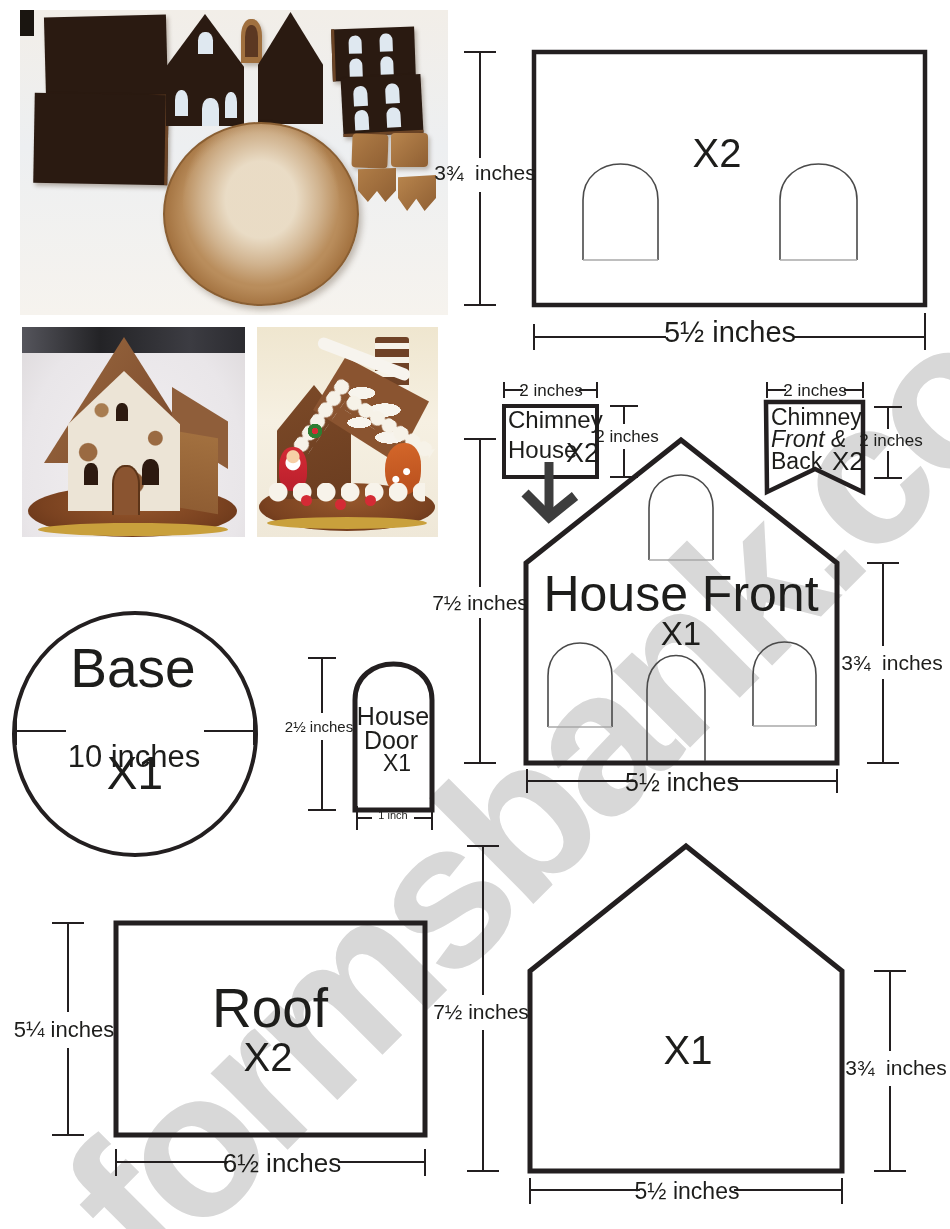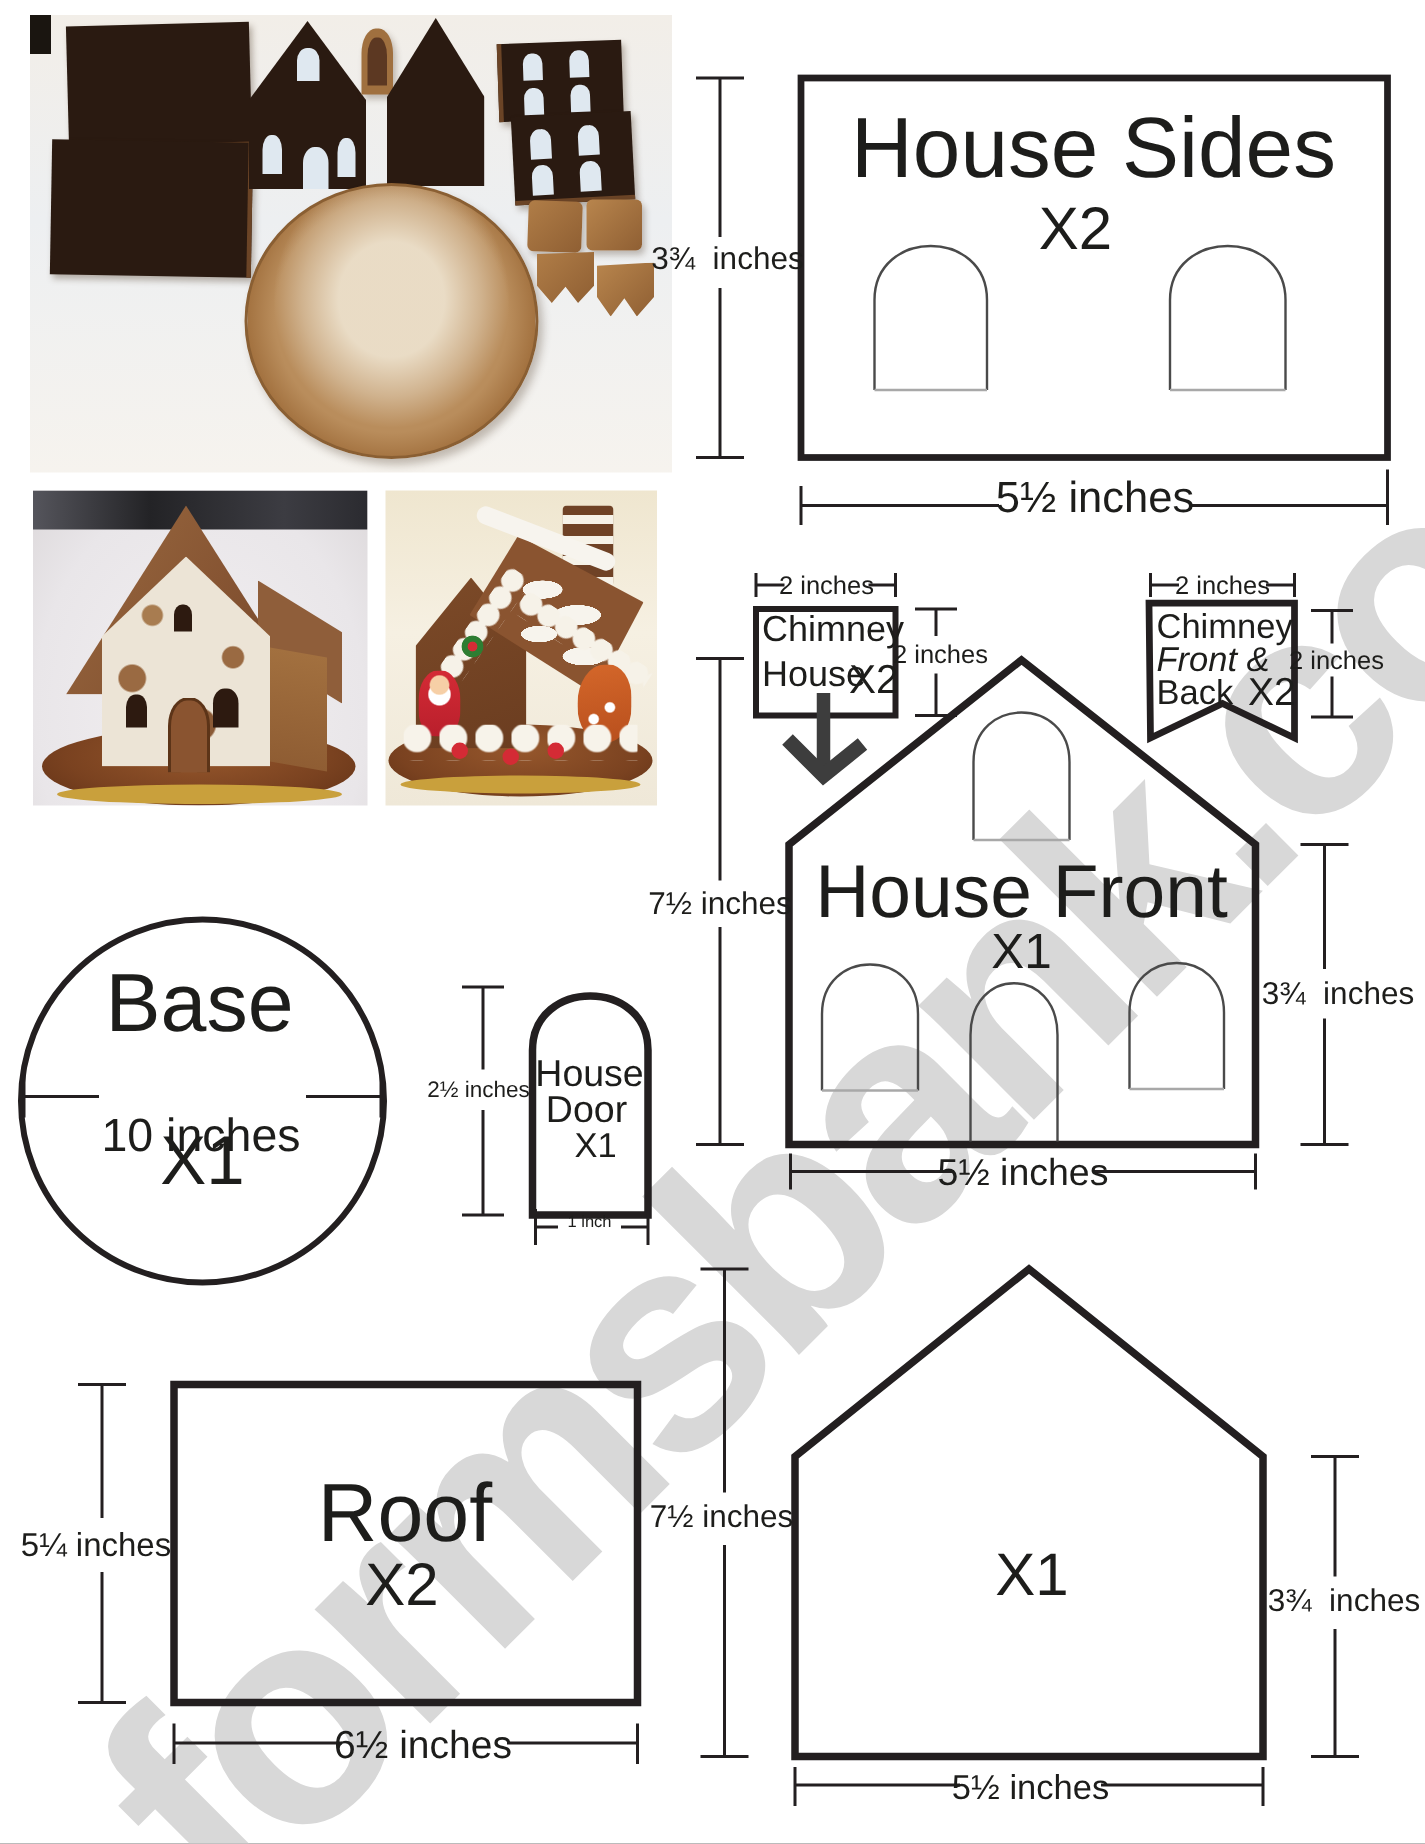--- a/index.html
+++ b/index.html
@@ -279,21 +279,20 @@
         <line x1="874" y1="971" x2="906" y2="971"></line>
           <line x1="874" y1="1171" x2="906" y2="1171"></line>
         <line x1="530" y1="1190" x2="640" y2="1190"></line>
           <line x1="734" y1="1190" x2="842" y2="1190"></line>
         <line x1="530" y1="1178" x2="530" y2="1204"></line>
           <line x1="842" y1="1178" x2="842" y2="1204"></line>
       </g>
     </g>
   </svg>
 
-  <div class="lbl" style="left:729px;top:70px;font-size:57px;">House Sides</div>
   <div class="lbl" style="left:717px;top:133px;font-size:40px;">X2</div>
   <div class="lbl" style="left:485px;top:162px;font-size:21px;">3¾  inches</div>
   <div class="lbl" style="left:730px;top:318px;font-size:29px;">5½ inches</div>
 
   <div class="lbl lbl-left" style="left:508px;top:408px;font-size:24px;">Chimney</div>
   <div class="lbl lbl-left" style="left:508px;top:438px;font-size:24px;">House</div>
   <div class="lbl lbl-left" style="left:566px;top:440px;font-size:27px;">X2</div>
   <div class="lbl" style="left:551px;top:382px;font-size:17px;">2 inches</div>
   <div class="lbl" style="left:627px;top:428px;font-size:17px;">2 inches</div>
 

